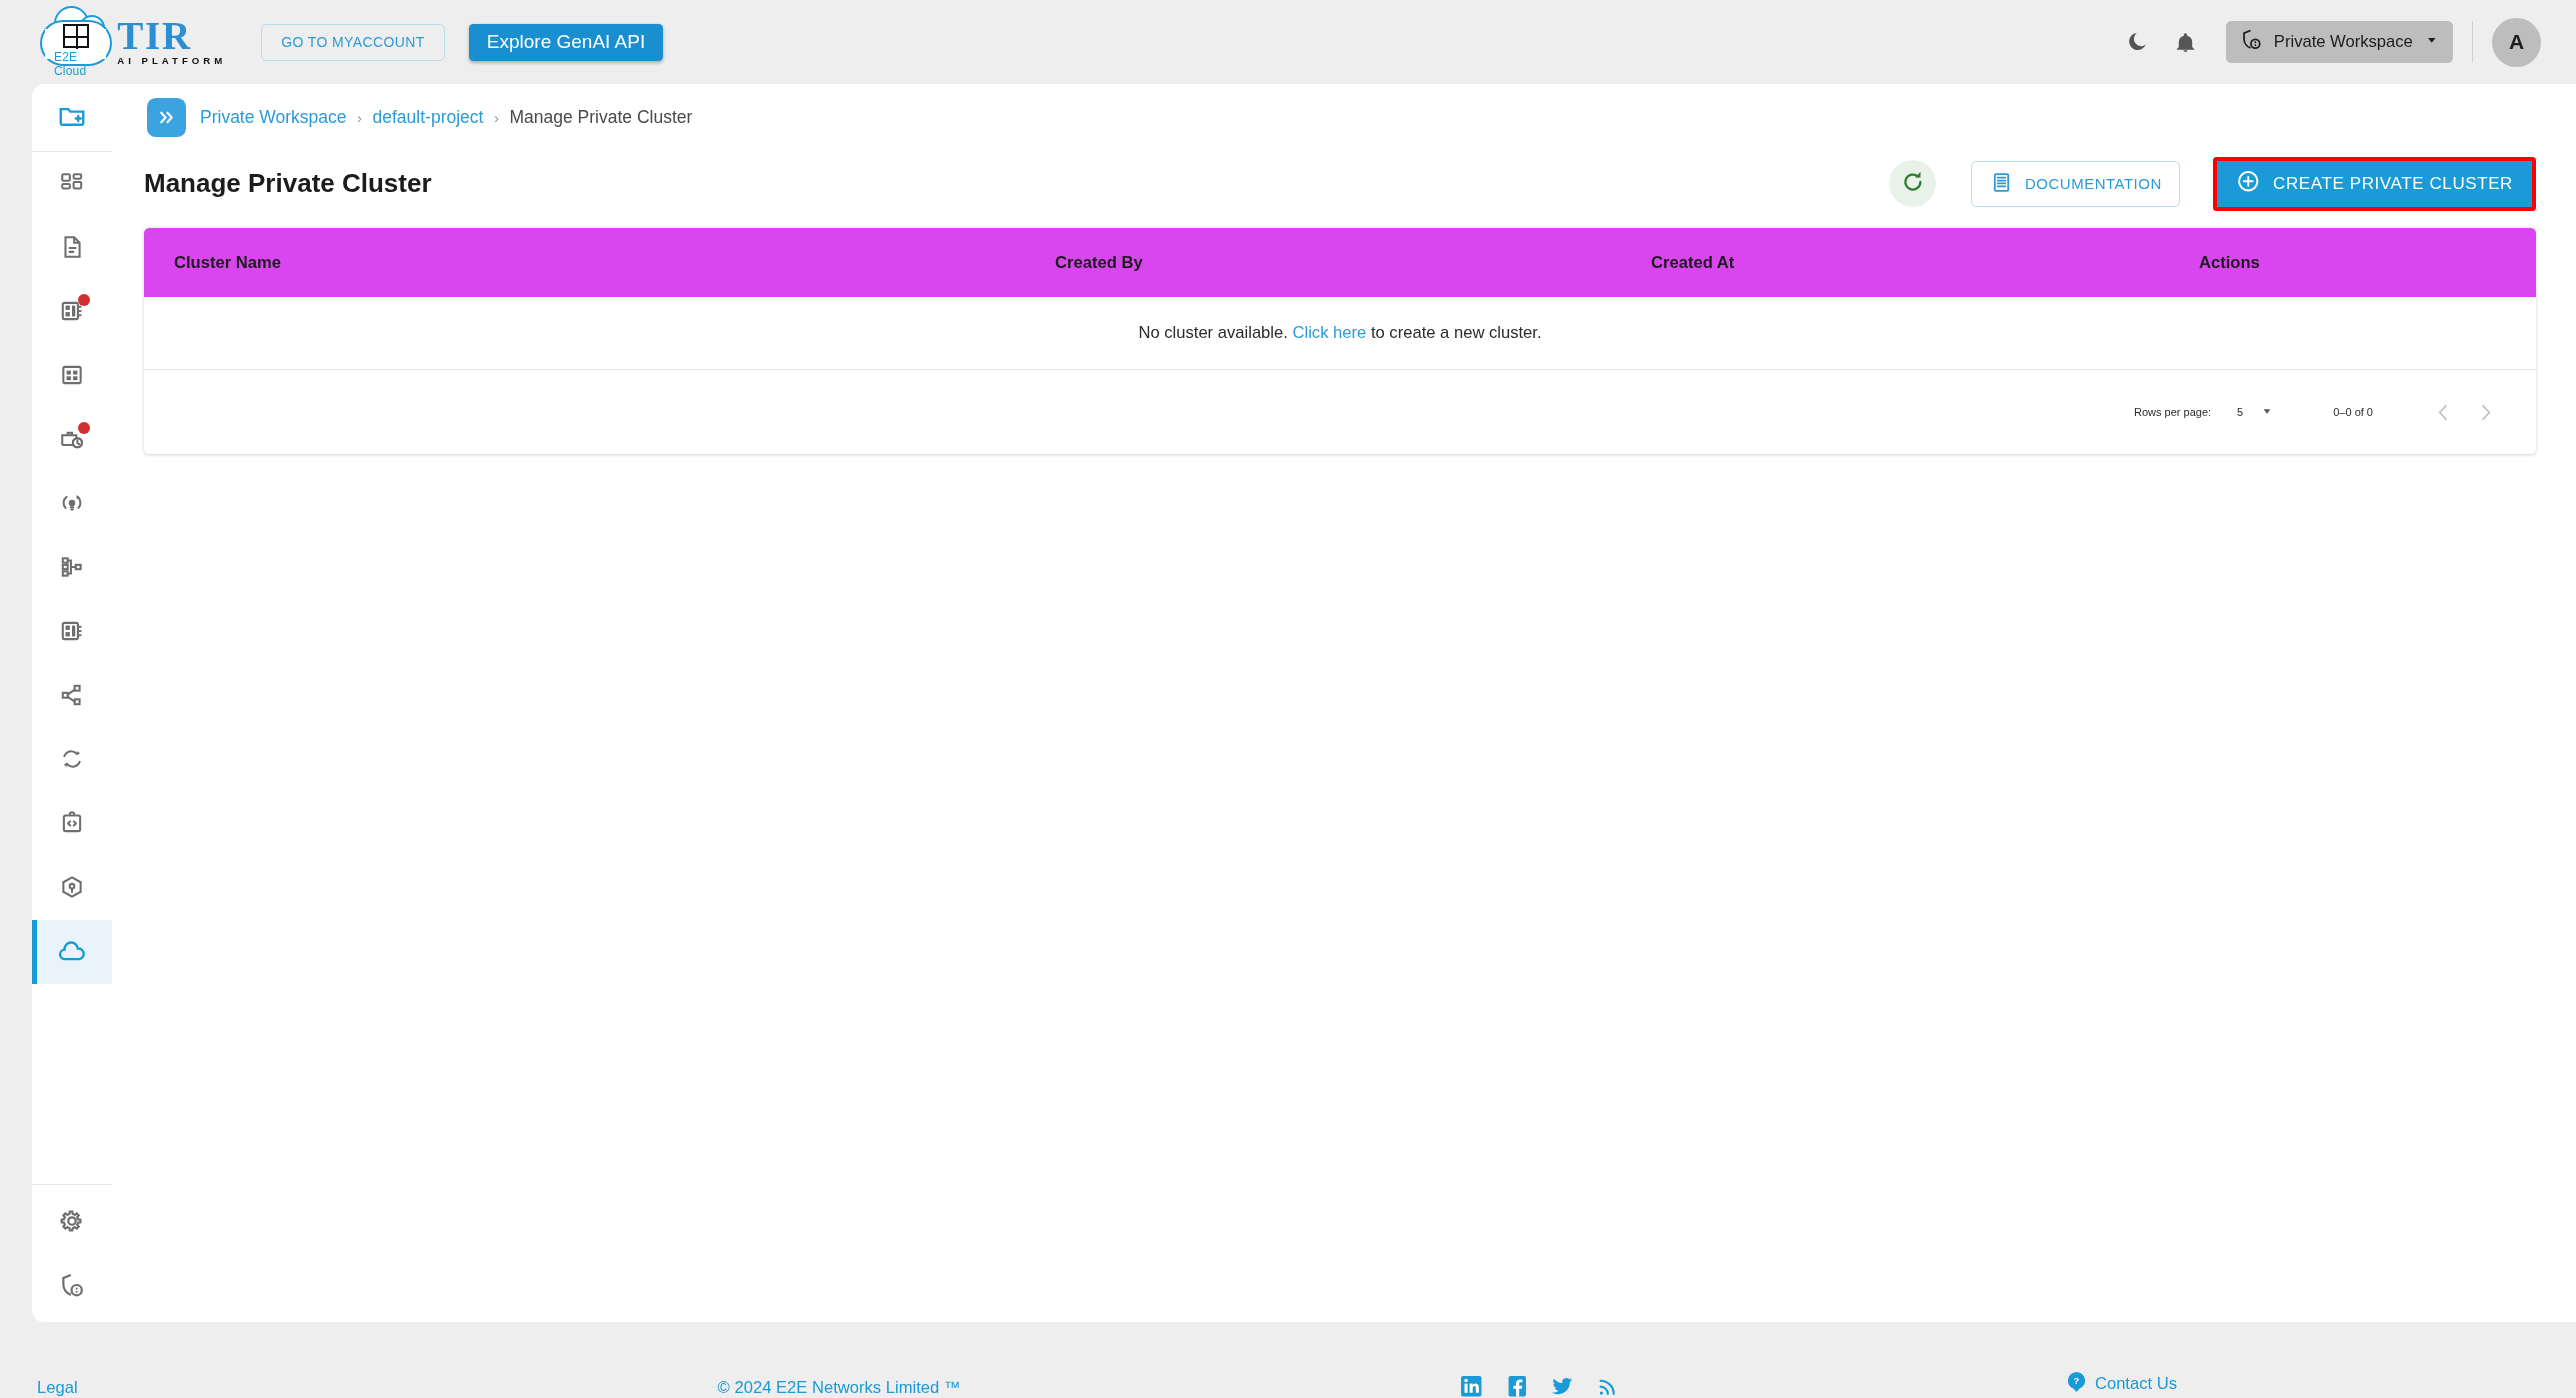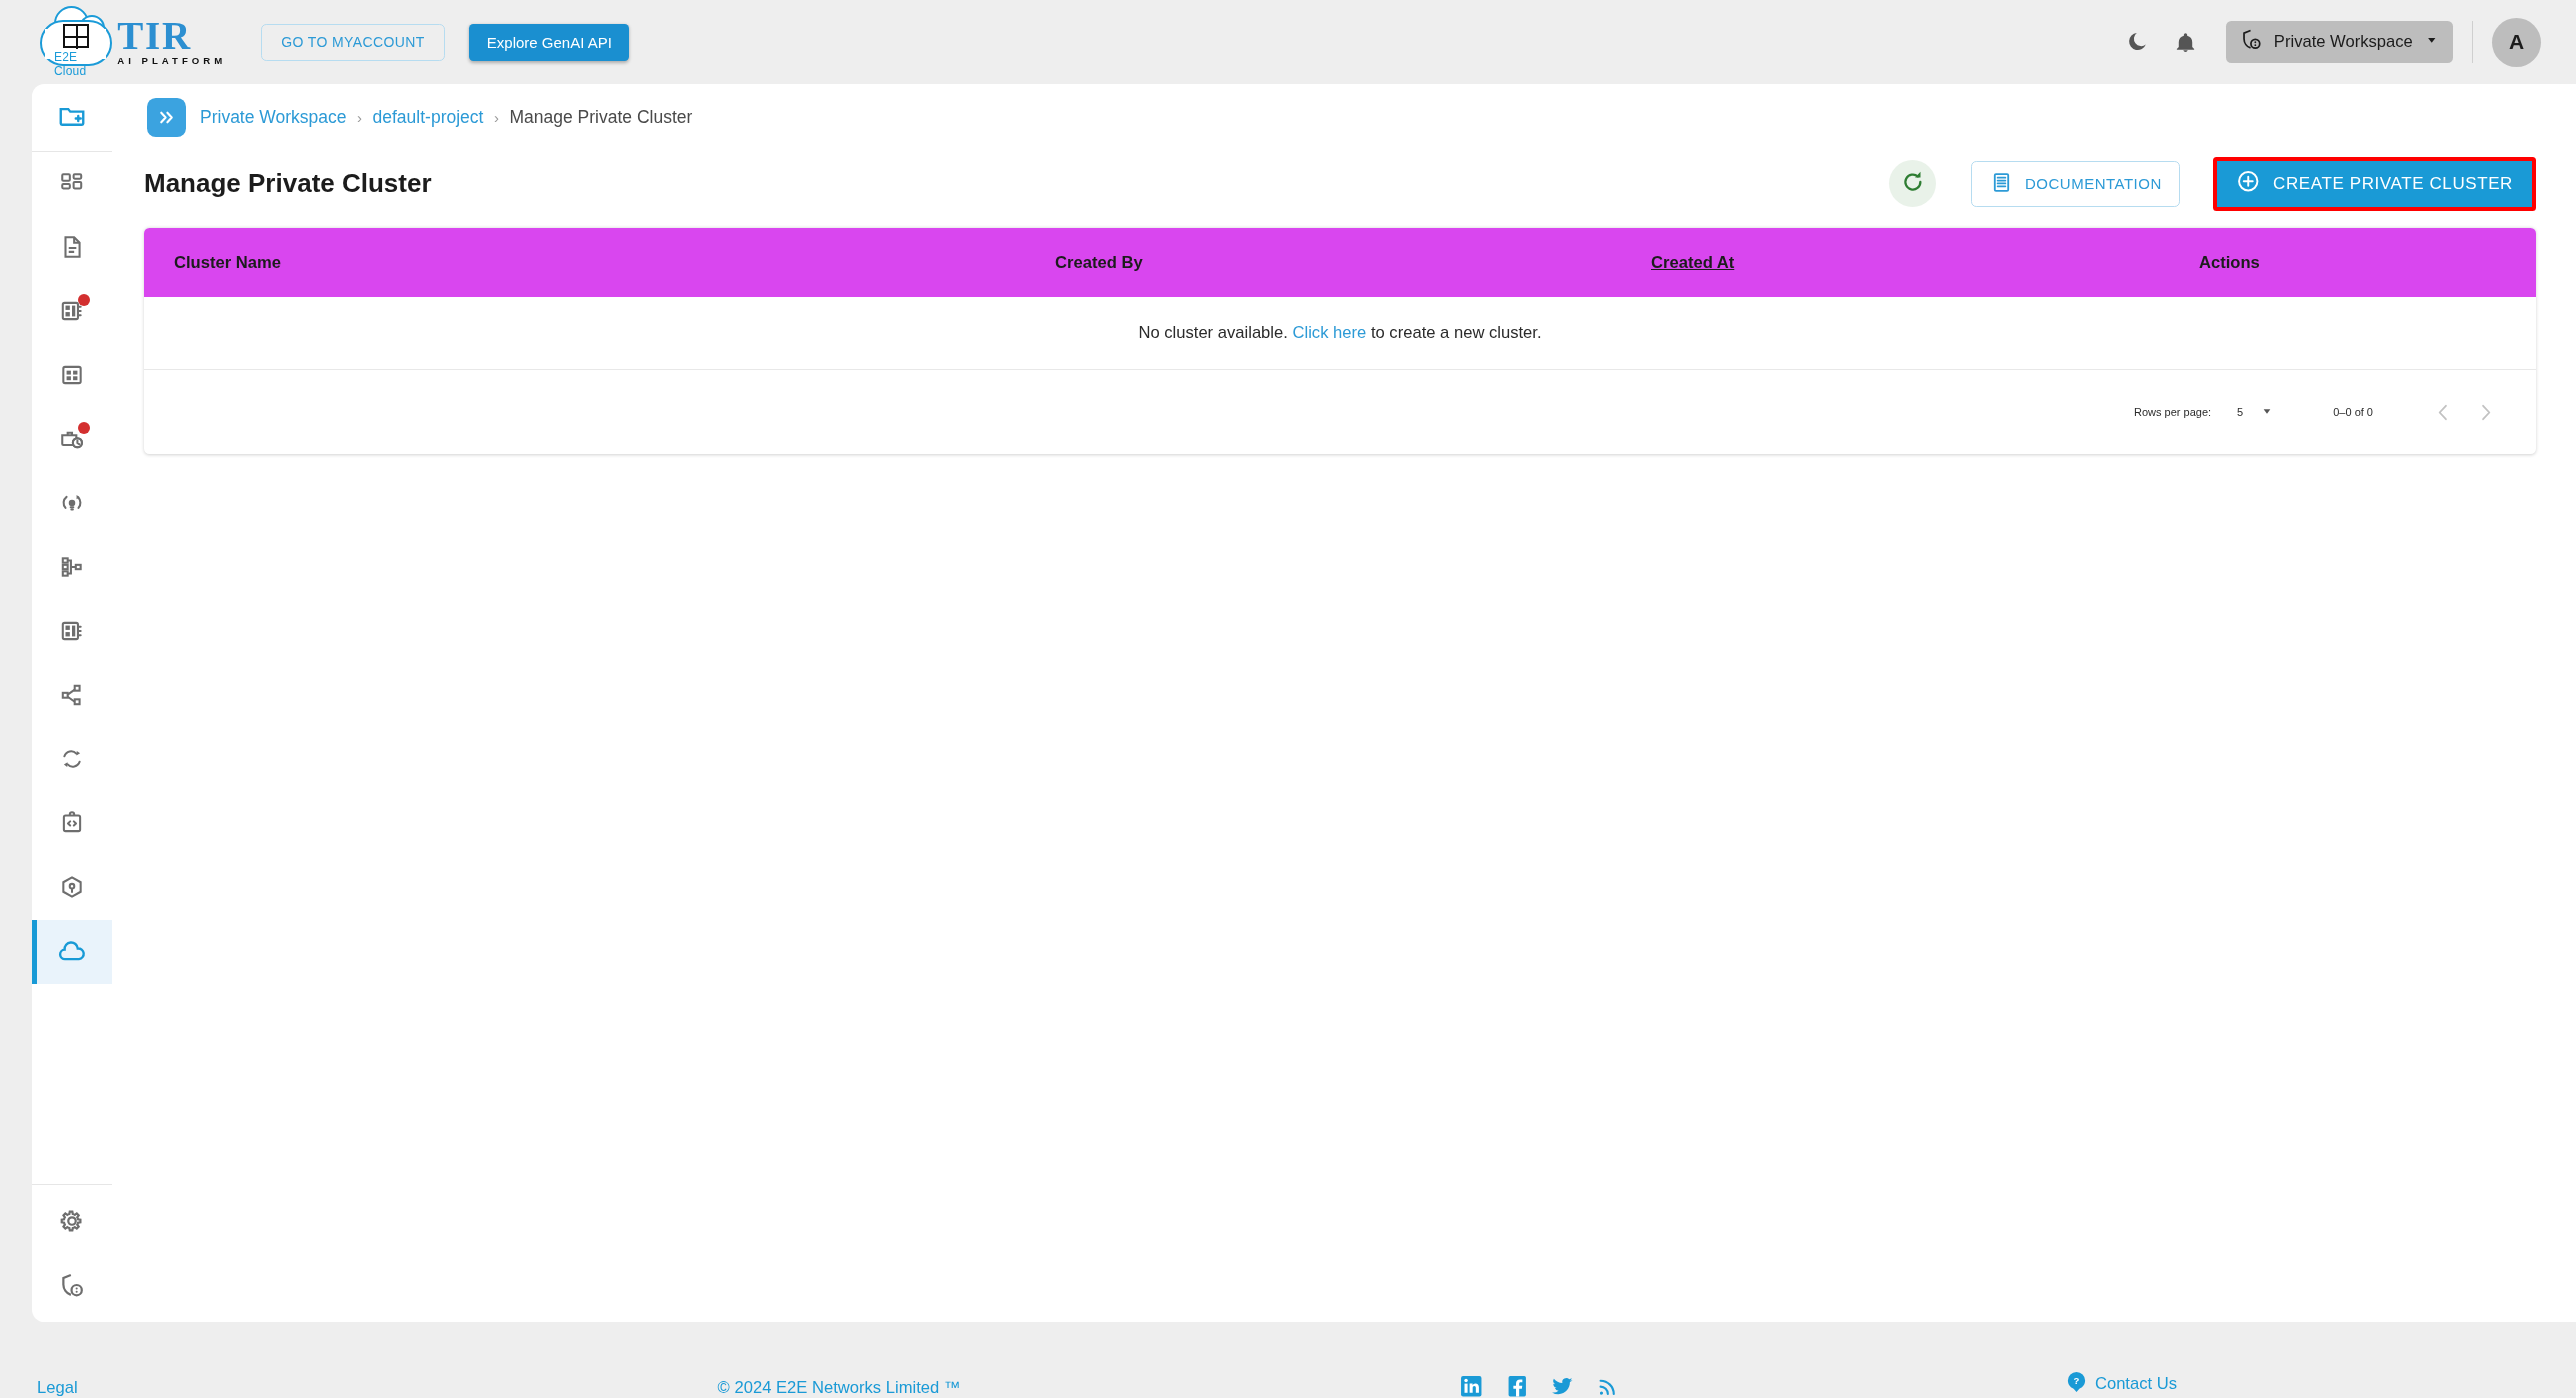--- a/index.html
+++ b/index.html
@@ -65,21 +65,21 @@
 
   #btn-myaccount {
     margin-left: 35px; height: 37px; padding: 0 19px;
     border: 0.9px solid #b6dcf0; border-radius: 5.3px; background: transparent;
     color: #2c9ad6; font-size: 14px; letter-spacing: 0.4px;
     display: flex; align-items: center; cursor: pointer;
   }
   #btn-genai {
     margin-left: 24.5px; height: 37px; padding: 0 17.5px;
     border: none; border-radius: 4.4px; background: #1a8fd0;
-    color: #fff; font-size: 15px;
+    color: #fff; font-size: 19px;
     display: flex; align-items: center; cursor: pointer;
     box-shadow: 0 1.8px 3.5px rgba(0,0,0,.28);
   }
   #header-right {
     margin-left: auto; margin-right: 35px;
     display: flex; align-items: center; gap: 0;
   }
   .hdr-icon {
     width: 49px; height: 49px; display: flex; align-items: center;
     justify-content: center; cursor: pointer; color: #555;
@@ -185,21 +185,21 @@
     overflow: hidden;
   }
   table { width: 100%; border-collapse: collapse; }
   thead tr { background: #d946ef; }
   thead th {
     text-align: left; padding: 24.5px 0 24.5px 0;
     font-size: 16.6px; font-weight: bold; color: #1c1c1c;
   }
   thead th:nth-child(1) { padding-left: 30px; width: 911px; }
   thead th:nth-child(2) { width: 596px; }
-  thead th:nth-child(3) { width: 548px; text-decoration: underline; }
+  thead th:nth-child(3) { width: 548px; }
   #empty-row td {
     text-align: center; padding: 26px 0; font-size: 16.6px; color: #2b2b2b;
     border-bottom: 0.9px solid #e8e8e8;
   }
   #empty-link { color: #2c9ad6; cursor: pointer; }
   #pagination {
     display: flex; align-items: center; justify-content: flex-end;
     height: 84px; padding-right: 30px; font-size: 11px; color: #2b2b2b;
   }
   #rows-label { margin-right: 26px; }

